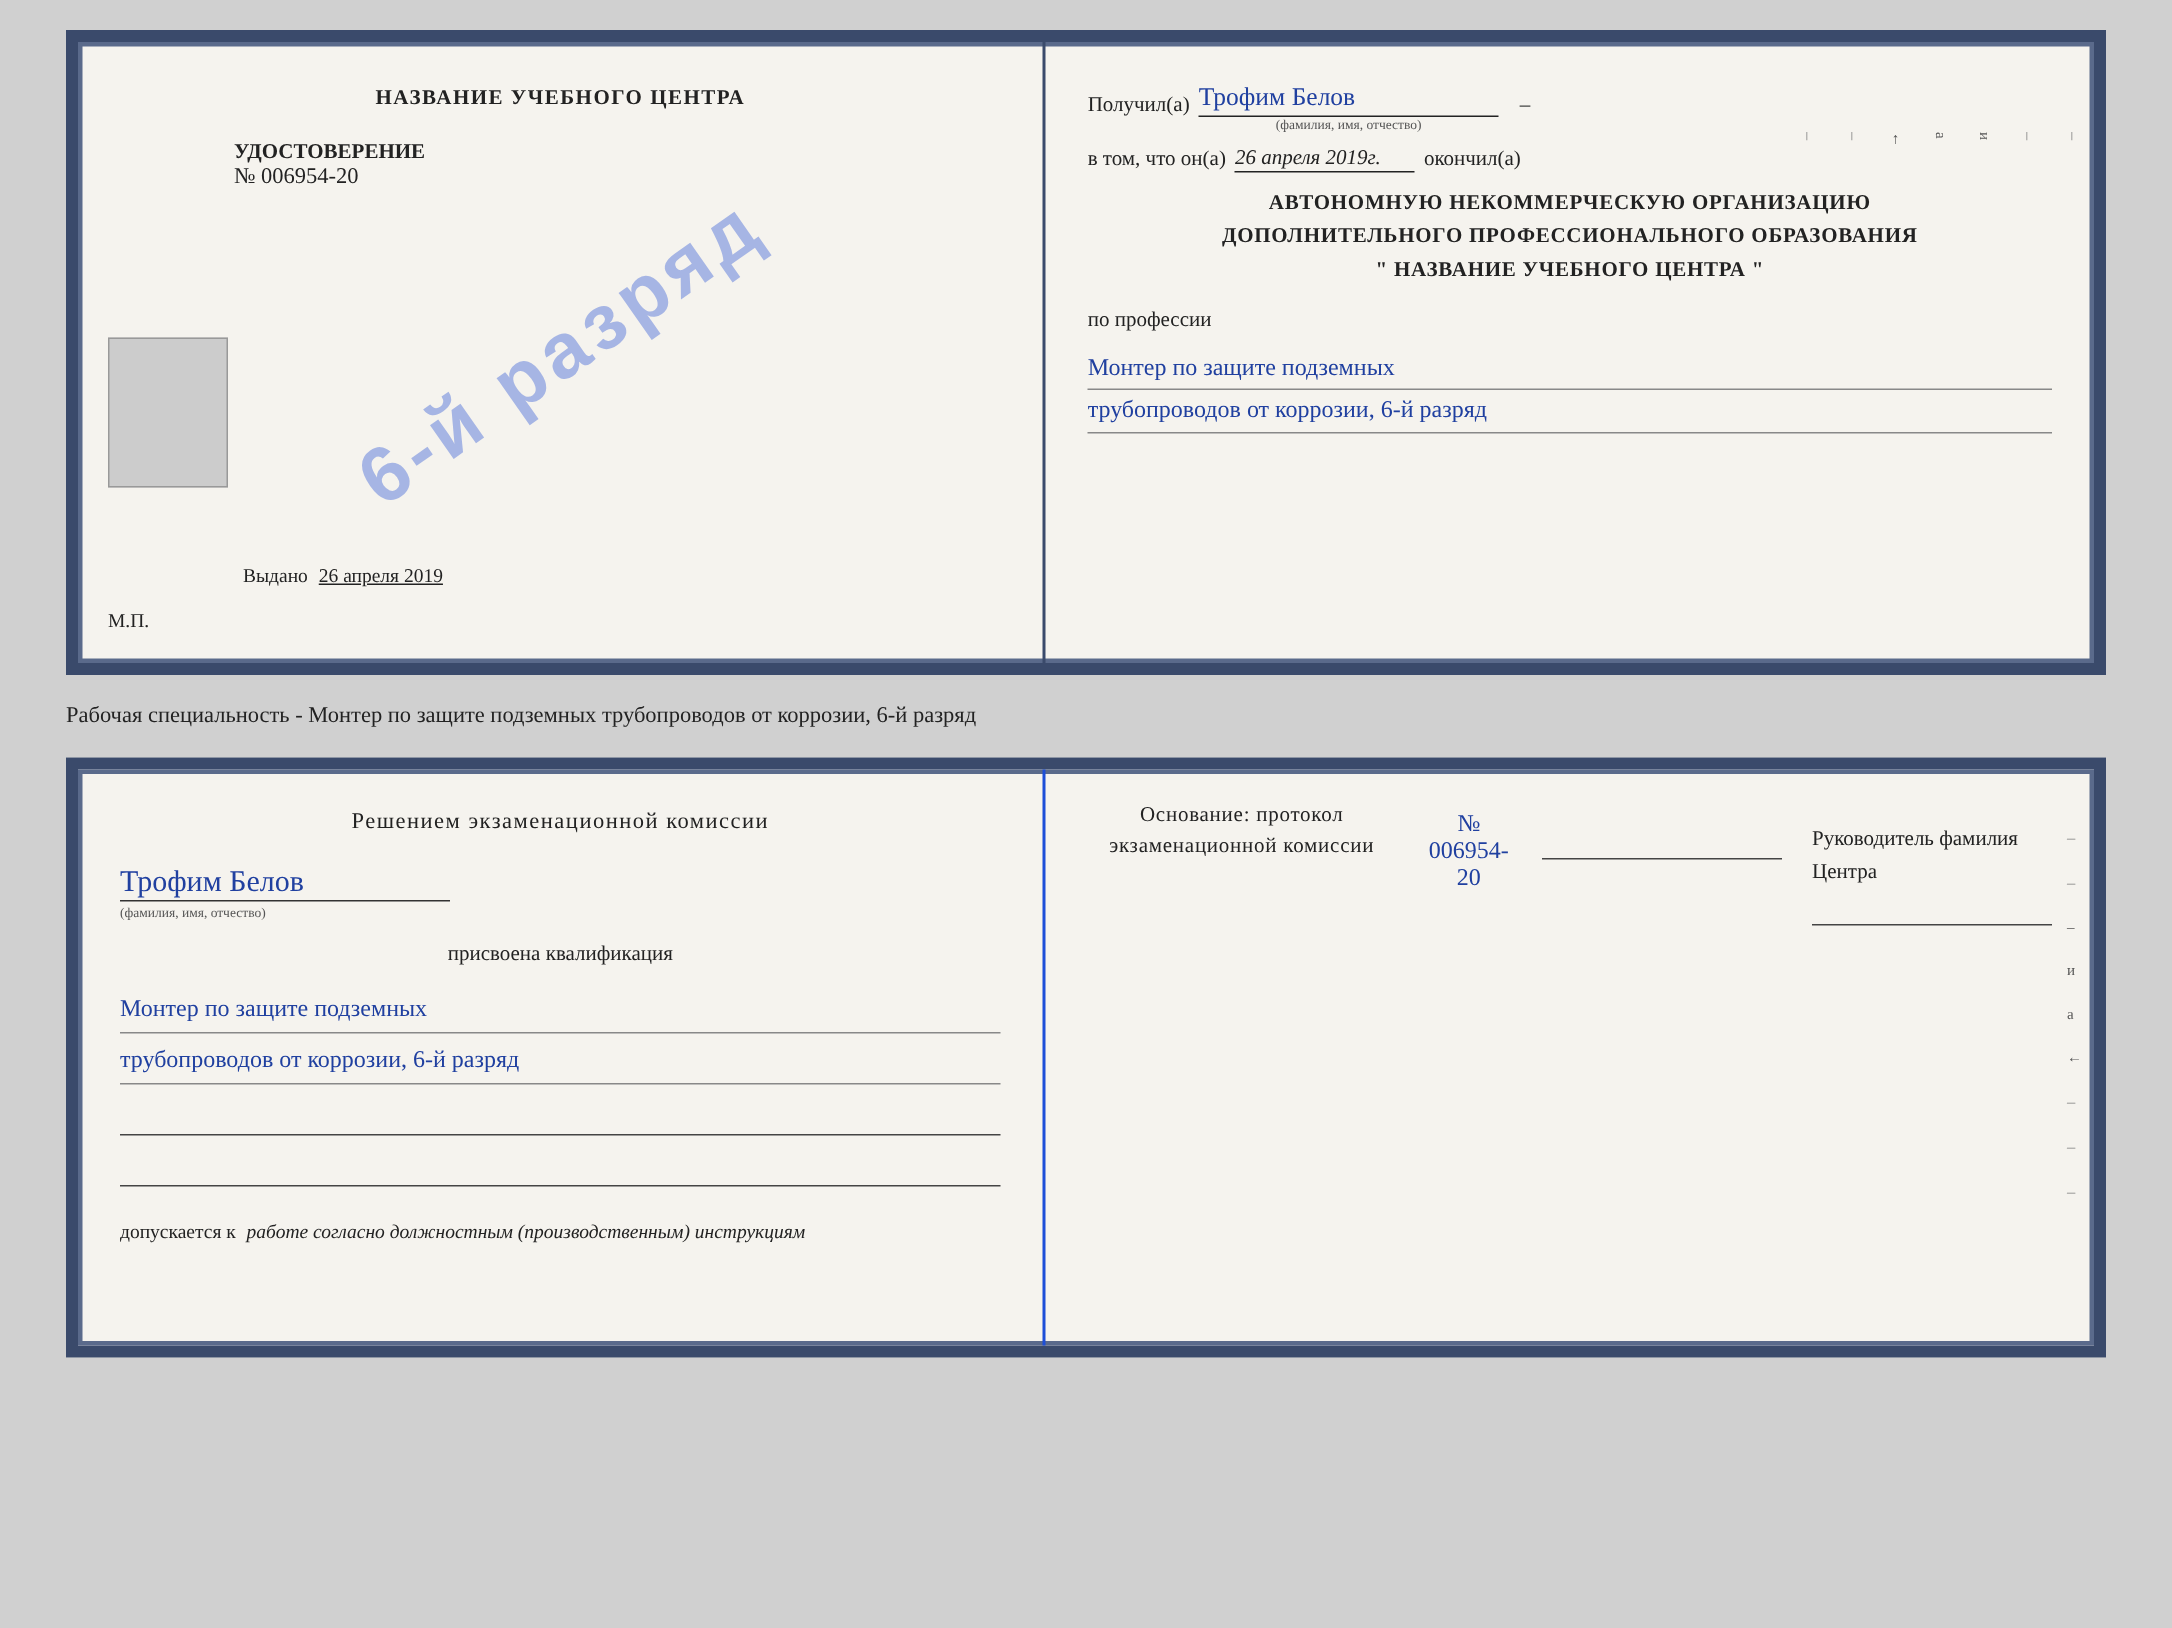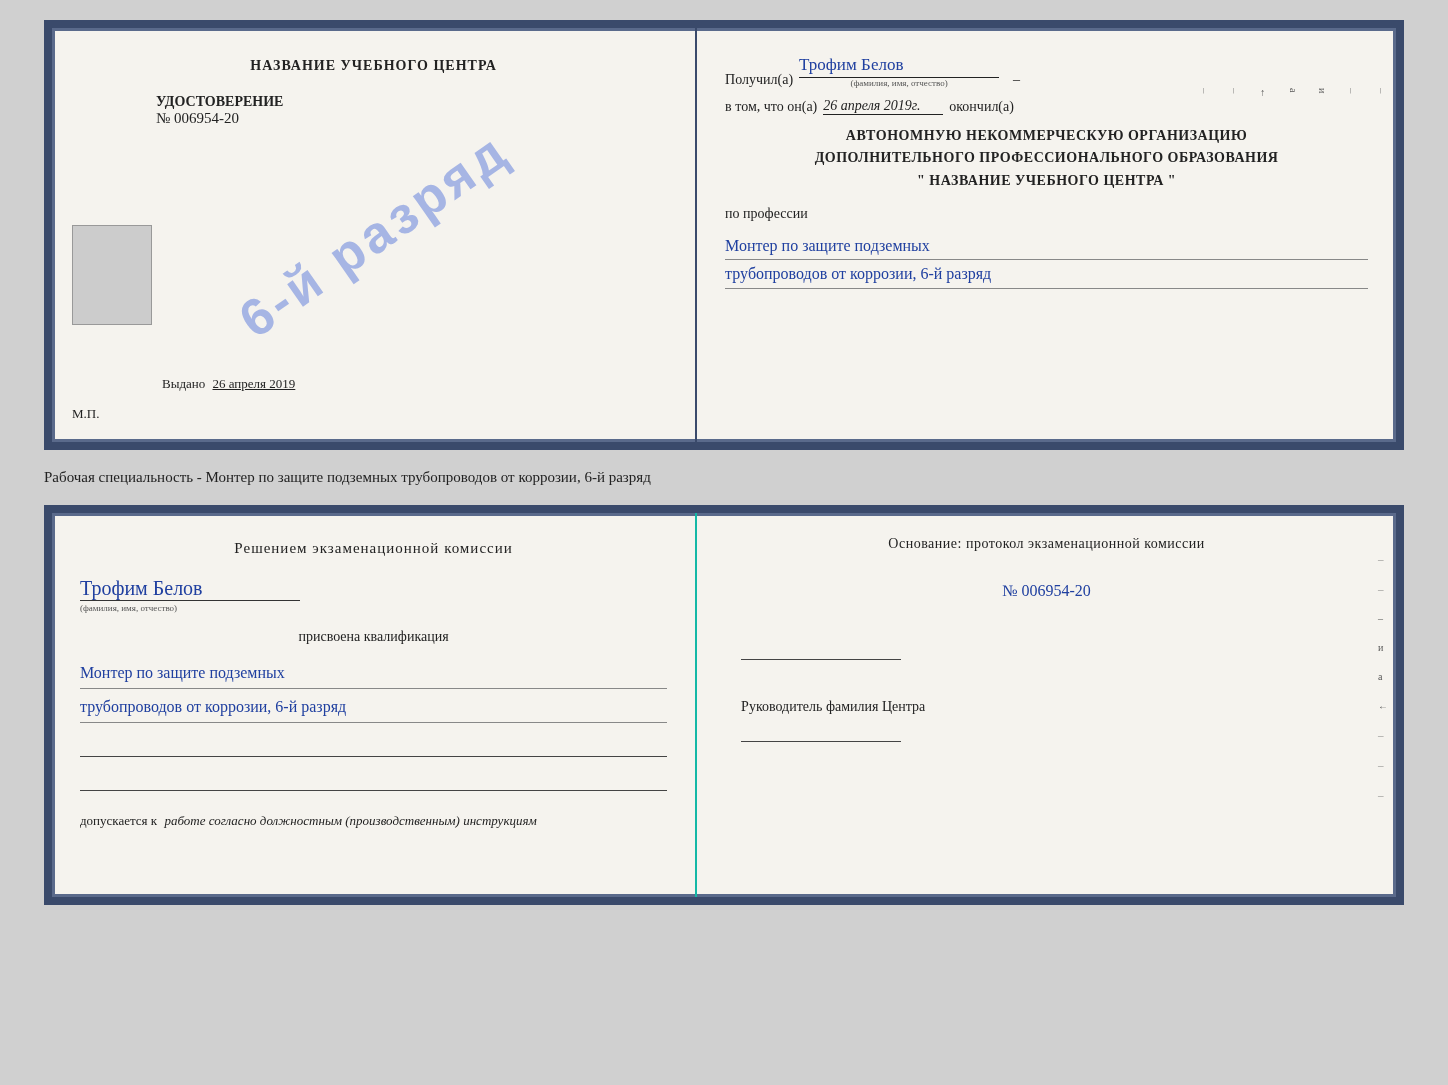--- a/index.html
+++ b/index.html
@@ -115,21 +115,21 @@
       position: absolute;
       bottom: 20px;
       left: 20px;
       font-size: 13px;
       color: #222;
     }
 
     
     .recipient-line {
       display: flex;
-      align-items: flex-end;
+      align-items: center;
       gap: 6px;
       margin-top: 8px;
     }
 
     .recipient-label {
       font-size: 14px;
       color: #222;
     }
 
     .recipient-name {
@@ -212,33 +212,33 @@
       width: 1360px;
       min-height: 400px;
       background: #f5f3ee;
       border: 8px solid #3a4a6b;
       display: flex;
       position: relative;
     }
 
     .bot-left {
       width: 48%;
-      border-right: 2px solid #14b8a6;
+      border-right: 2px solid #1d4ed8;
       padding: 24px 28px;
       display: flex;
       flex-direction: column;
       gap: 10px;
       position: relative;
     }
 
     .bot-right {
       width: 52%;
-      padding: 20px 44px;
-      display: flex;
-      flex-direction: column;
+      padding: 20px 28px;
+      display: flex;
+      flex-direction: row;
       gap: 20px;
       position: relative;
     }
 
     .decision-title {
       font-size: 15px;
       color: #222;
       text-align: center;
       font-family: 'Times New Roman', Times, serif;
       letter-spacing: 1px;

